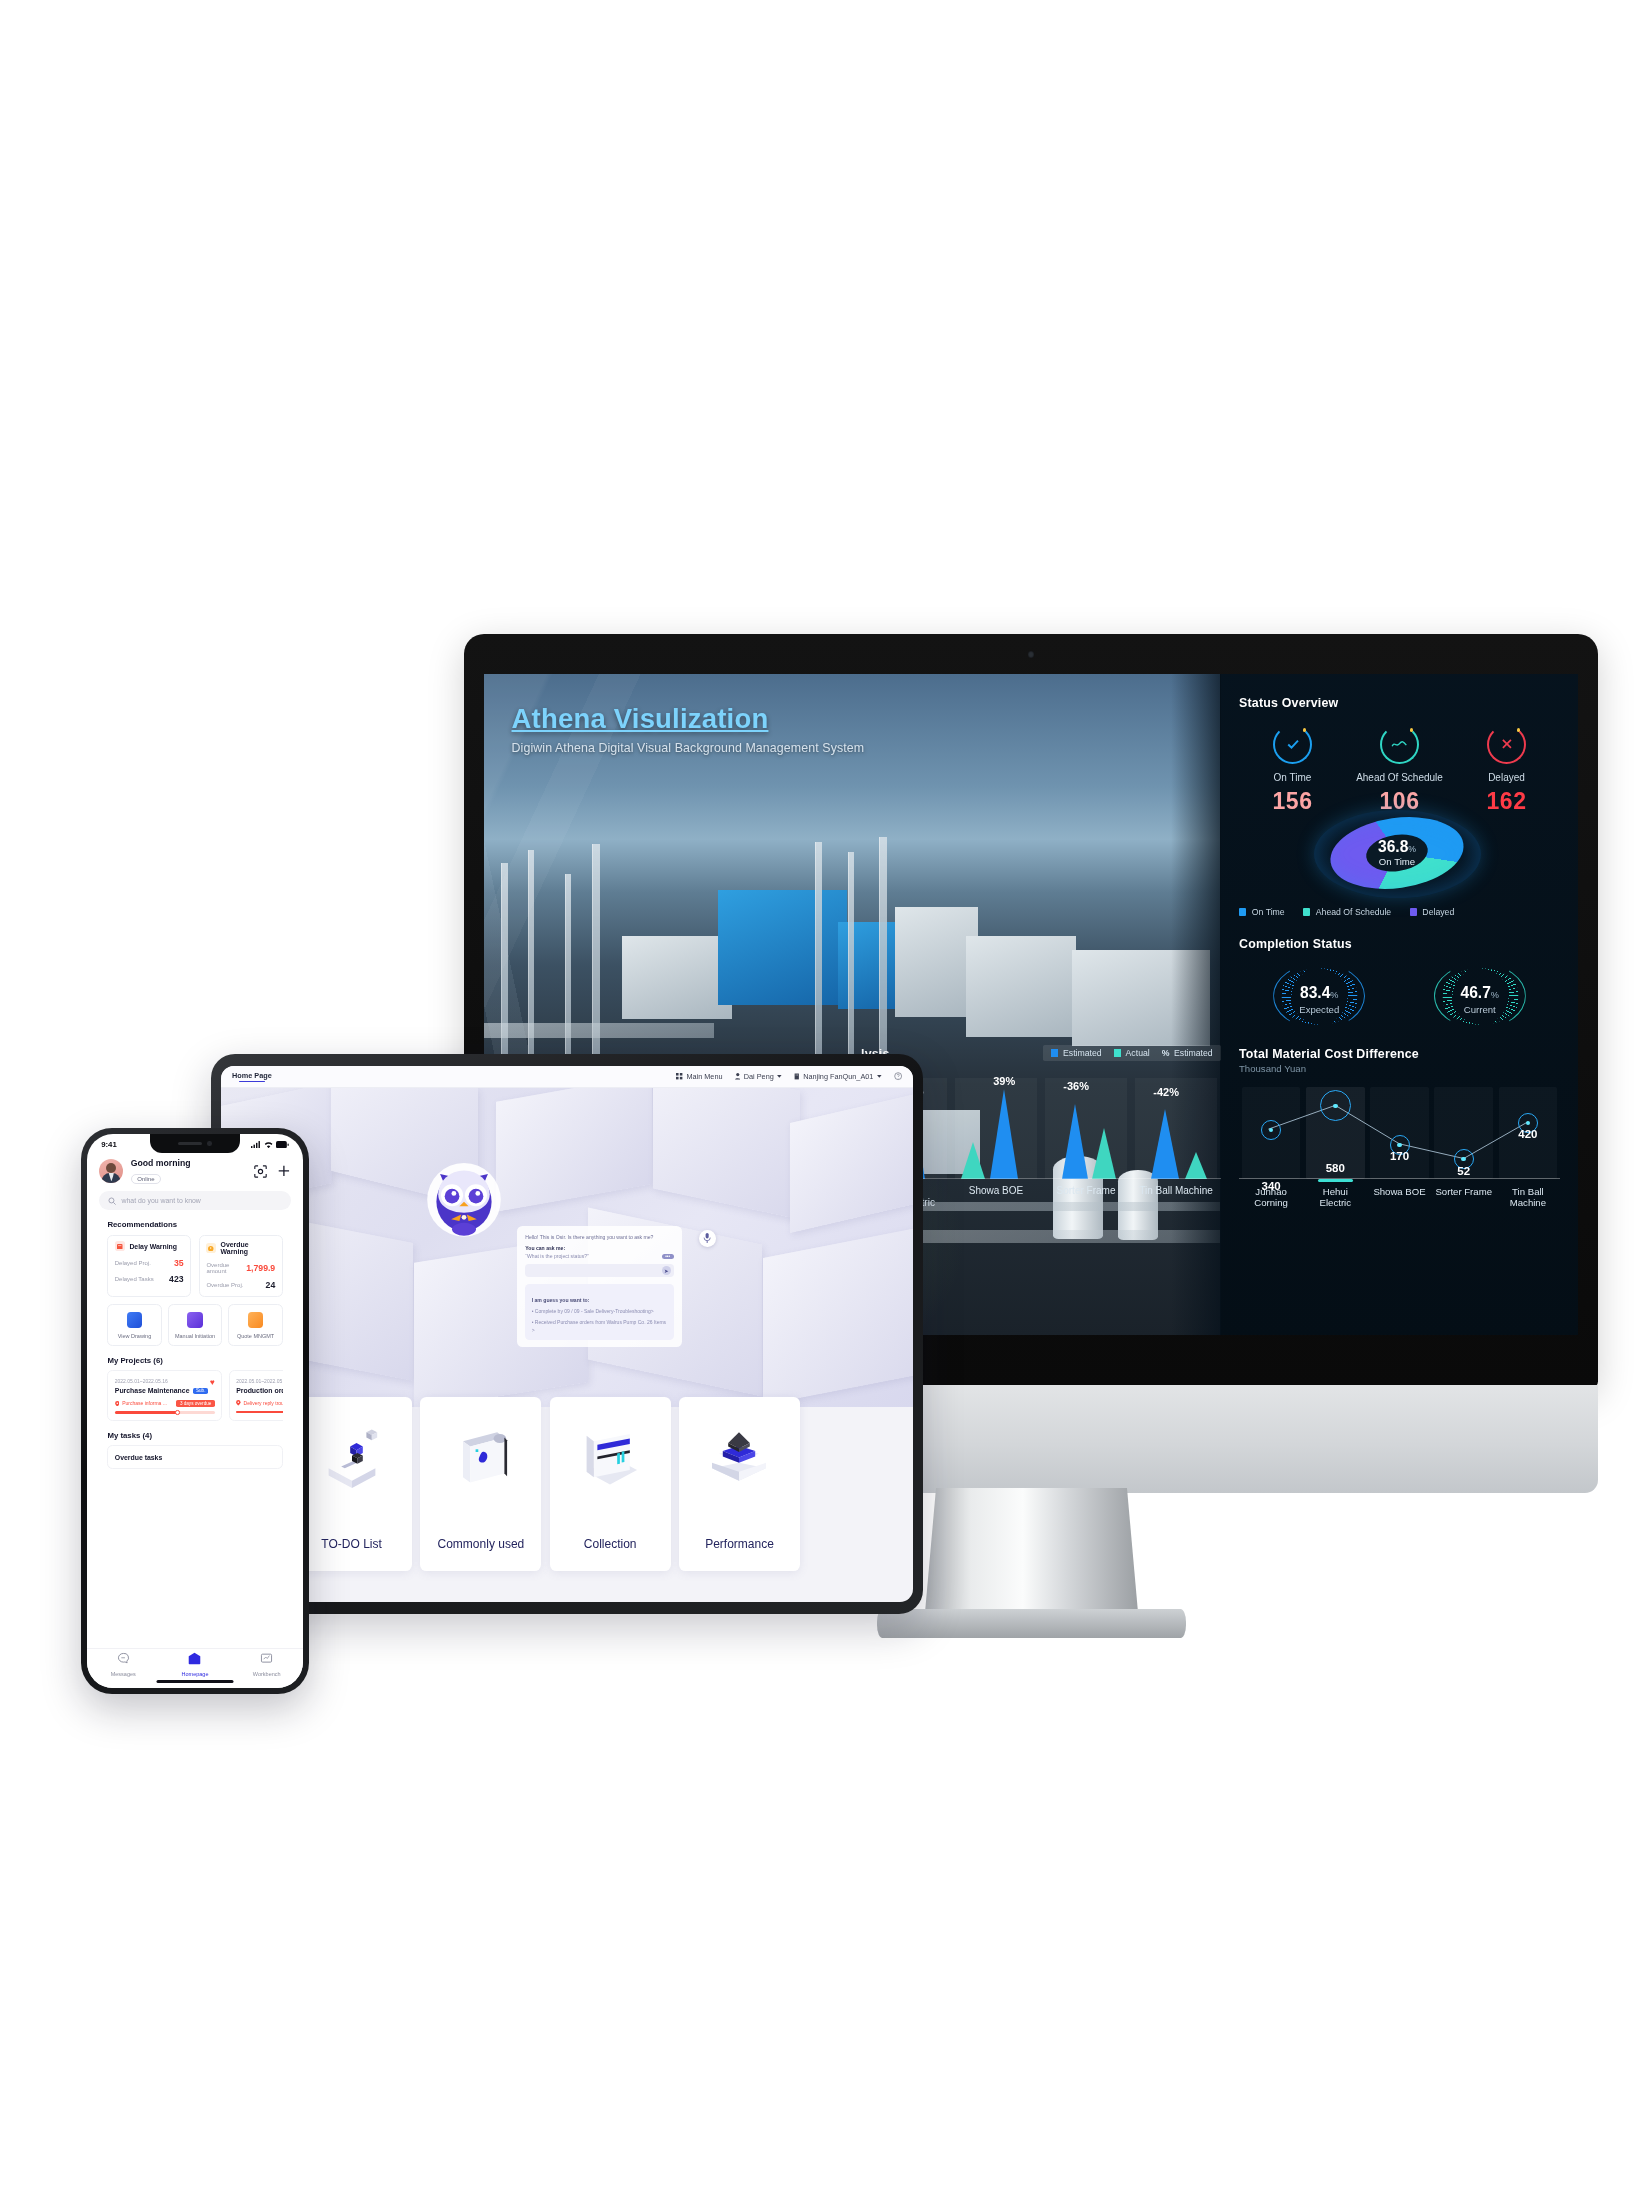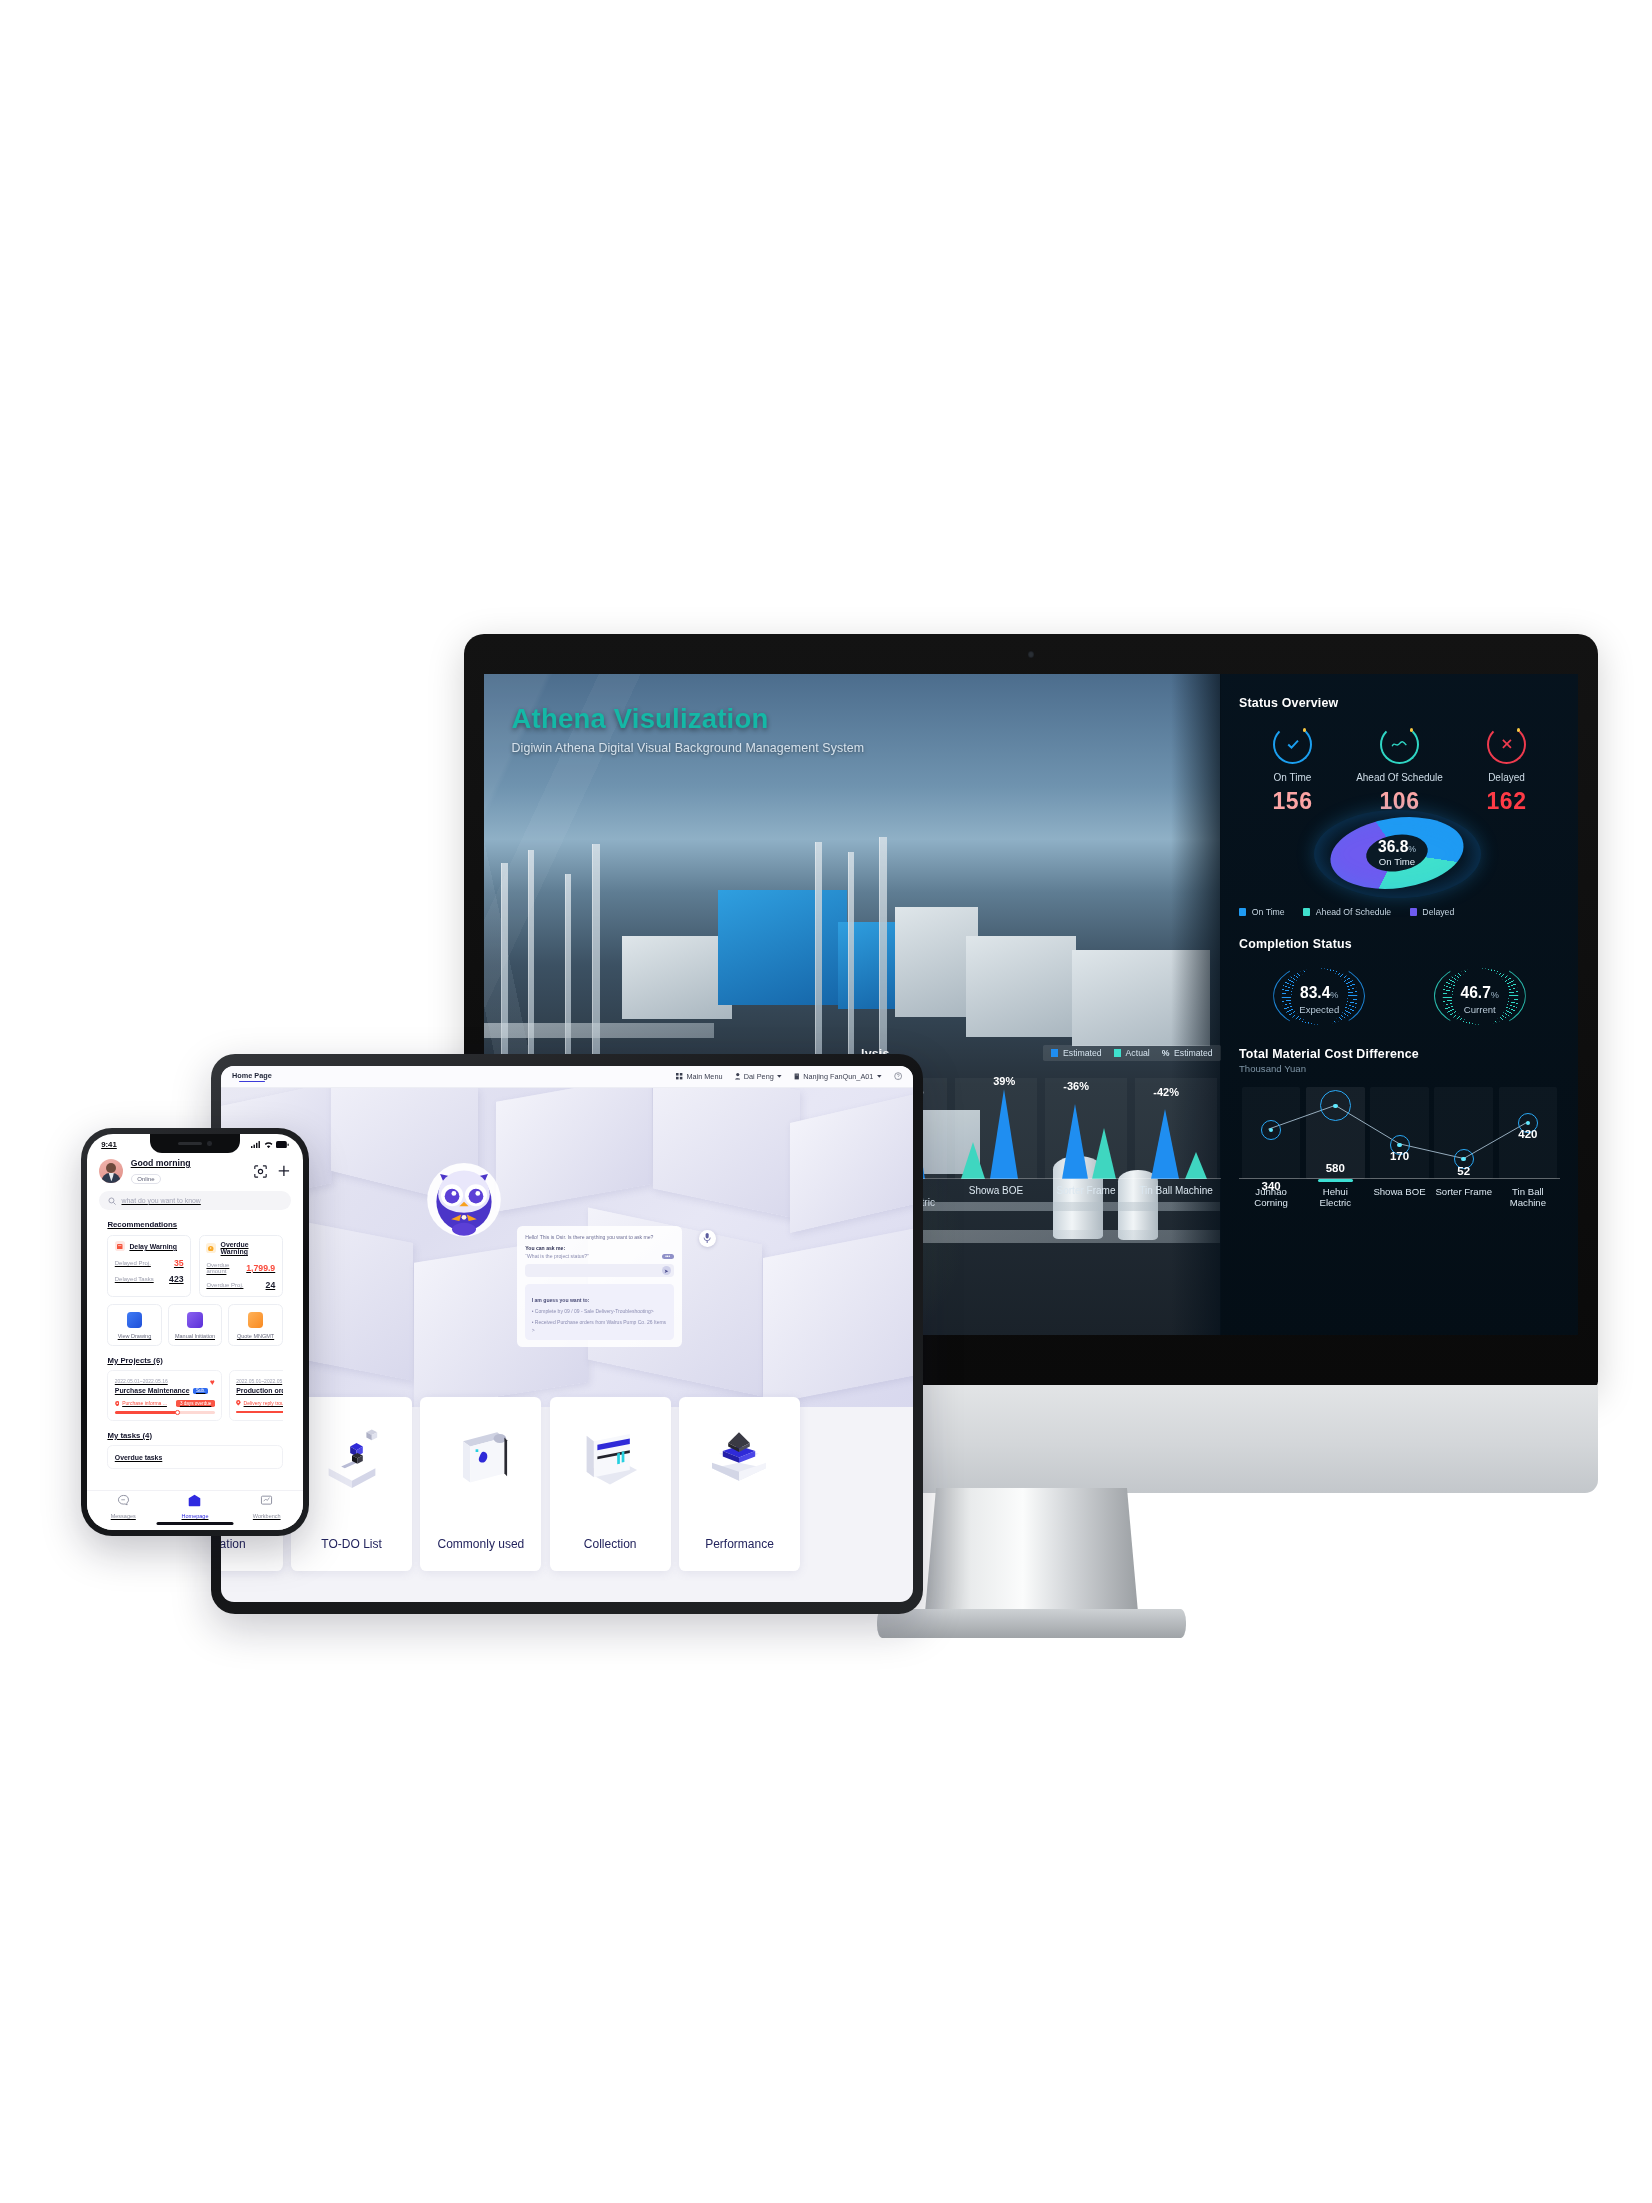--- a/index.html
+++ b/index.html
@@ -44,22 +44,22 @@
   .tower { position:absolute; background:linear-gradient(180deg,rgba(215,225,232,.85),rgba(150,165,176,.85));
     border-left:0.9px solid rgba(255,255,255,.35); }
   .tank { position:absolute; border-radius:50% 50% 5.5px 5.5px/16% 16% 3.7px 3.7px;
     background:linear-gradient(90deg,#c9d3da,#f1f5f7 38%,#aeb9c1); }
   .dash-right { position:absolute; right:0; top:0; width:357px; height:100%;
     background:linear-gradient(180deg,rgba(6,19,30,.92),rgba(4,14,22,.97)); }
   .dash-fade { position:absolute; left:687px; top:0; width:64px; height:100%;
     background:linear-gradient(90deg,rgba(5,16,26,0),rgba(5,16,26,.92)); }
 
   .hero { position:absolute; left:27.5px; top:29px; }
-  .hero h1 { font-size:27.5px; color:#14b8a6; font-weight:bold; letter-spacing:0.2px;
-    text-shadow:0 1.8px 5.5px rgba(0,0,0,.45); }
+  .hero h1 { font-size:27.5px; color:#7dd3fc; font-weight:bold; letter-spacing:0.2px;
+    text-shadow:0 1.8px 5.5px rgba(0,0,0,.45);text-decoration:underline; }
   .hero p { margin-top:5.5px; font-size:12.4px; color:#d6e2ec; letter-spacing:0.1px;
     text-shadow:0 0.9px 3.7px rgba(0,0,0,.5); }
 
   .panel-h { color:#fff; font-size:12.4px; font-weight:bold; letter-spacing:0.2px; }
   .panel-sub { color:#7e94a5; font-size:9.6px; margin-top:1.8px; }
 
   .status-ov { position:absolute; left:18.4px; top:22px; width:321px; }
   .st-row { display:flex; margin-top:14.7px; }
   .st-cell { flex:1; text-align:center; }
   .st-ico { width:39px; height:39px; margin:0 auto; border-radius:50%;
@@ -168,23 +168,23 @@
   .mic { position:absolute; left:478px; top:142px; width:16.5px; height:16.5px; border-radius:50%;
     background:#fff; box-shadow:0 0.9px 3.7px rgba(90,90,140,.25); display:flex; align-items:center; justify-content:center; }
   .tb-cards { position:absolute; left:0; bottom:31px; height:174px; display:flex; gap:8.3px; padding:0 1.8px; }
   .tb-card { width:121px; background:#fff; border-radius:6.4px; position:relative;
     box-shadow:0 1.8px 9.2px rgba(110,110,160,.12); display:flex; flex-direction:column;
     align-items:center; justify-content:flex-end; padding-bottom:20px; }
   .tb-card-lbl { font-size:12px; color:#23245e; font-weight:500; }
   .iso { position:absolute; top:27.5px; left:50%; transform:translateX(-50%); width:72px; height:66px; }
 
   
-  .phone { position:absolute; left:81px; top:1128px; width:228px; height:408px;
+  .phone { position:absolute; left:81px; top:1128px; width:228px; height:566px;
     background:linear-gradient(150deg,#2c2e32,#0d0e10 50%,#1d1f22);
-    border-radius:31px; padding:6.4px; box-shadow:0 14.7px 39px rgba(20,20,40,.25);text-decoration:underline; }
+    border-radius:31px; padding:6.4px; box-shadow:0 14.7px 39px rgba(20,20,40,.25); }
   .ph-screen { width:100%; height:100%; background:#fff; border-radius:26px; overflow:hidden; position:relative;
     display:flex; flex-direction:column; }
   .notch { position:absolute; left:50%; transform:translateX(-50%); top:0; width:90px; height:18.4px;
     background:#0d0e10; border-radius:0 0 12px 12px; z-index:9; display:flex; align-items:center; justify-content:center; gap:4.6px; }
   .notch .sp { width:24px; height:3.2px; border-radius:2.8px; background:#2a2c30; }
   .notch .cm { width:4.6px; height:4.6px; border-radius:50%; background:#24262b; }
   .ph-stat { height:20px; display:flex; align-items:center; padding:0 13.8px; font-size:7.8px; font-weight:bold; color:#0b0b12; }
   .ph-stat .r { margin-left:auto; display:flex; align-items:center; gap:2.8px; }
   .ph-hdr { display:flex; align-items:center; padding:3.7px 12px 5.5px; }
   .ava { width:24px; height:24px; border-radius:50%; overflow:hidden; position:relative;

